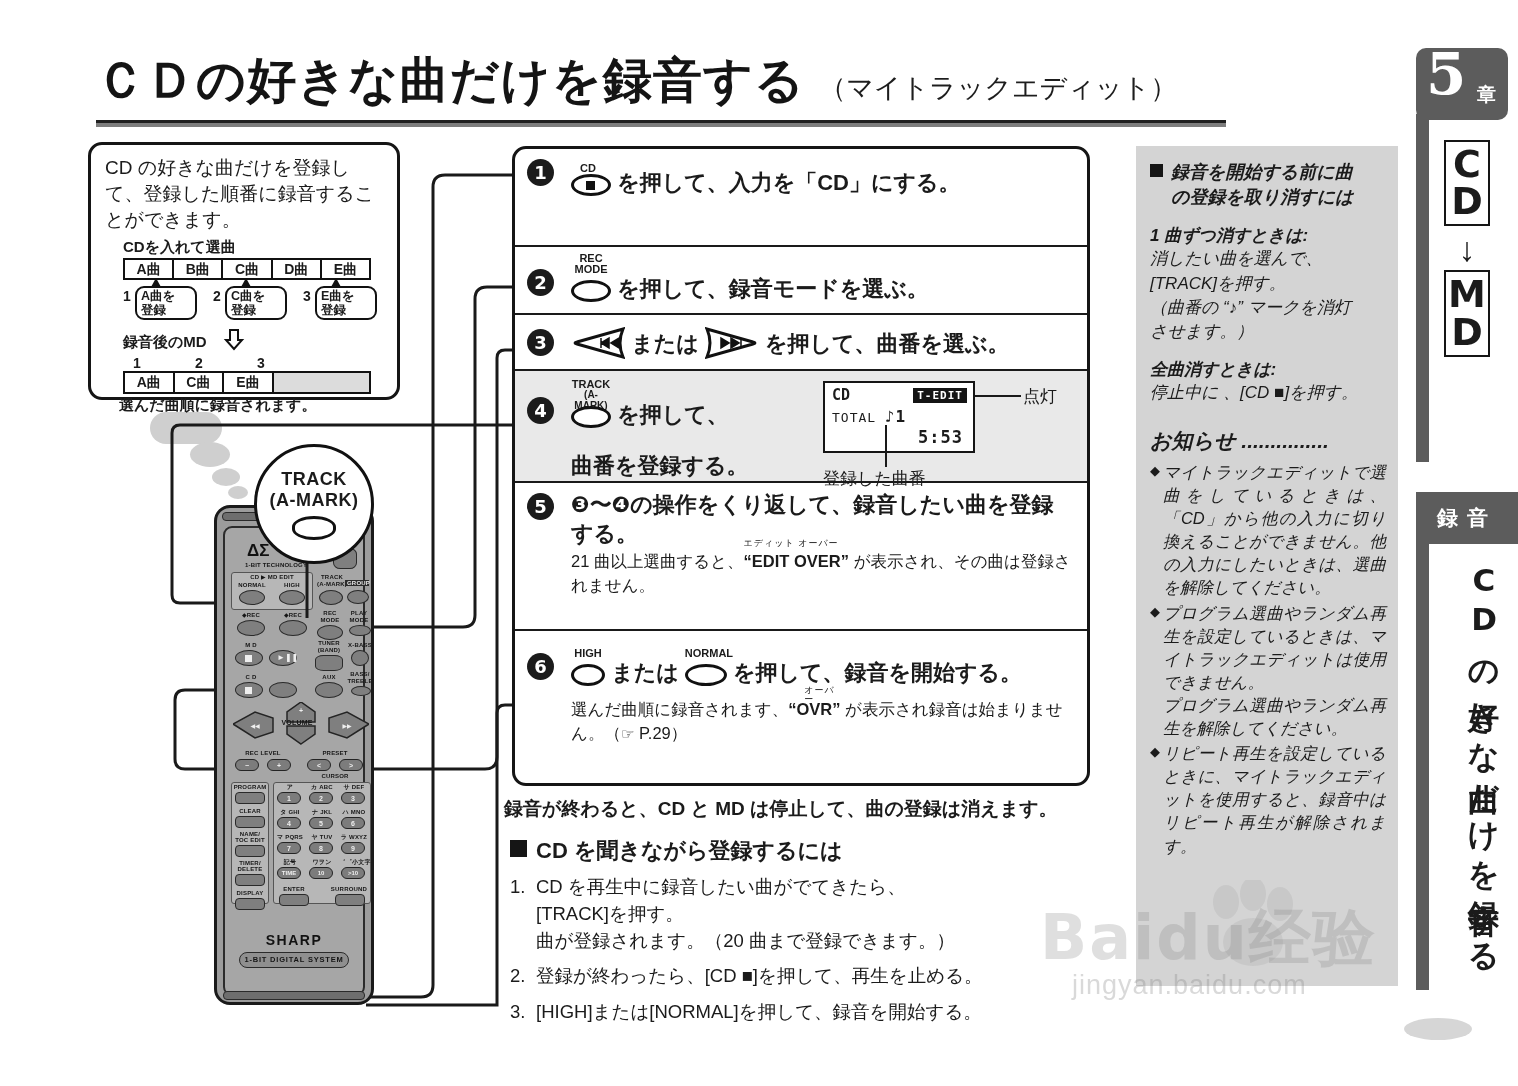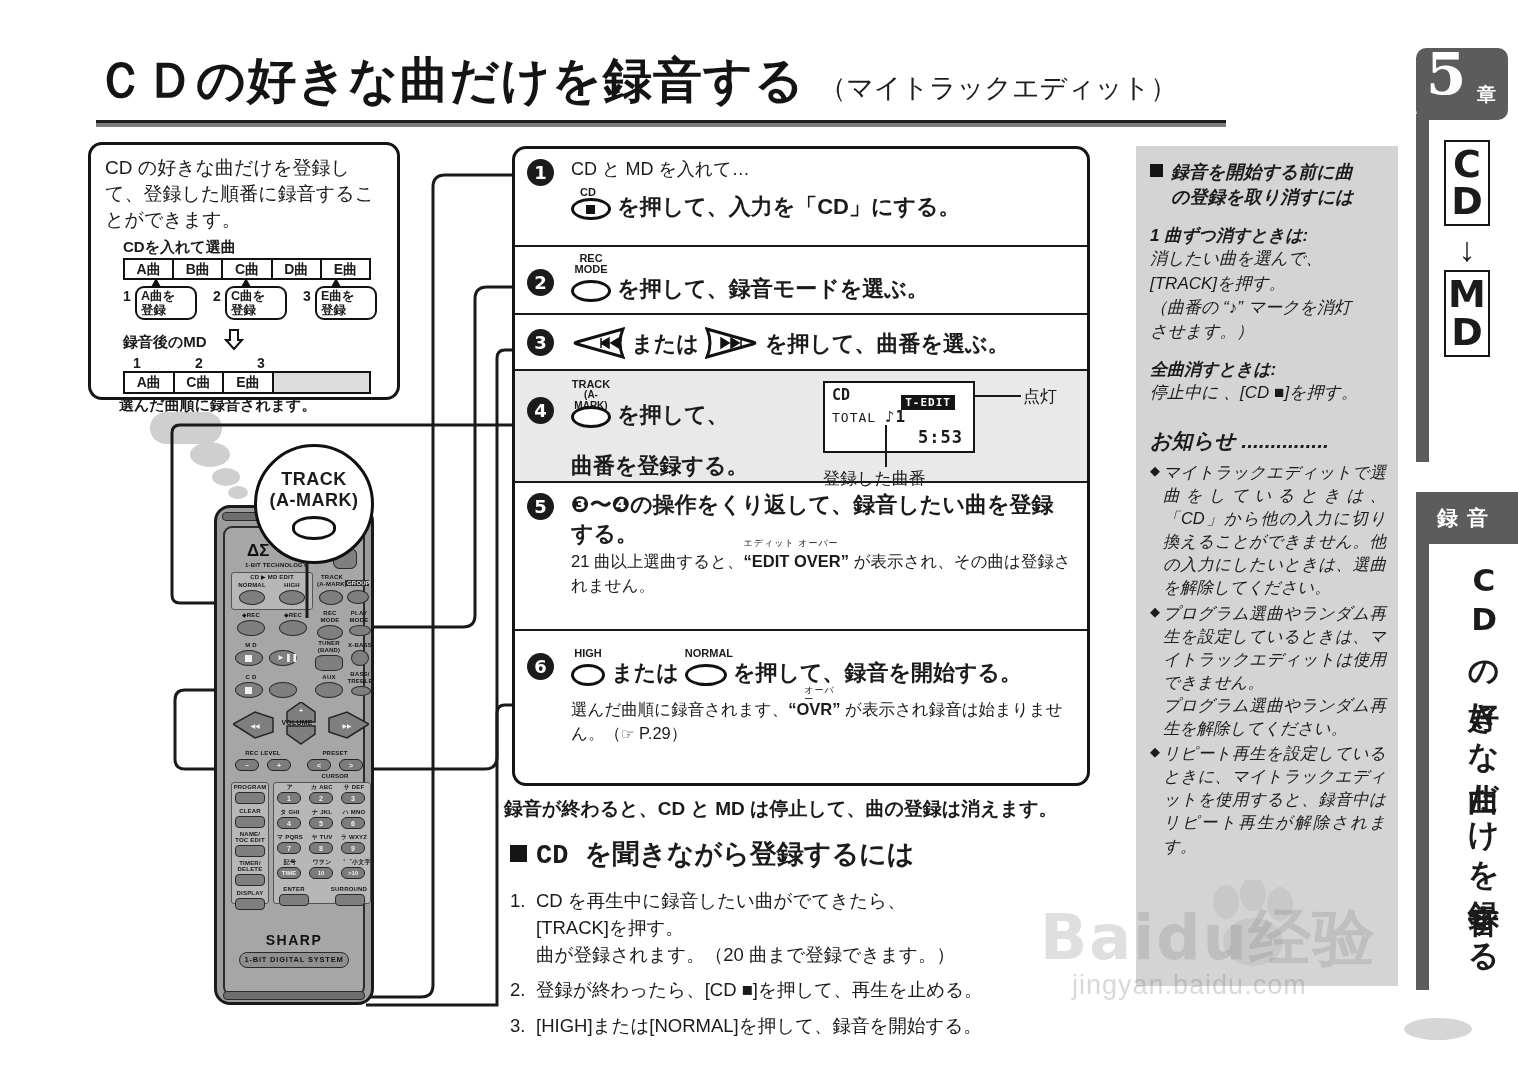--- a/index.html
+++ b/index.html
@@ -158,37 +158,37 @@
 
   .seek { display:inline-block; vertical-align:-8px; }
 
   
   #disp-wrap { position:absolute; right:14px; top:10px; width:250px; }
   #disp {
     width:152px; height:72px; border:2.5px solid #151515; background:#fff;
     position:relative; font-family:"DejaVu Sans Mono","Liberation Mono",monospace;
   }
   #disp .cdlab { position:absolute; left:7px; top:3px; font-size:15px; font-weight:bold; }
-  #disp .tedit { position:absolute; right:18px; top:5px; background:#141414; color:#fff;
-     font-size:11px; font-weight:bold; padding:1px 4px; letter-spacing:1px;margin-top:7px; }
+  #disp .tedit { position:absolute; right:6px; top:5px; background:#141414; color:#fff;
+     font-size:11px; font-weight:bold; padding:1px 4px; letter-spacing:1px; }
   #disp .total { position:absolute; left:7px; top:24px; font-size:13px; letter-spacing:1px; }
   #disp .trk { font-size:16px; font-weight:bold; }
   #disp .time { position:absolute; right:10px; bottom:4px; font-size:17px; font-weight:bold; letter-spacing:1px; }
   #lead-line { position:absolute; left:152px; top:14px; width:46px; height:2px; background:#1a1a1a; }
   #lead-label { position:absolute; left:200px; top:4px; font-size:17px; }
   #down-lead { position:absolute; left:62px; top:44px; width:2px; height:42px; background:#1a1a1a; }
   #down-label { position:absolute; left:0px; top:86px; font-size:17px; }
 
   
   #after-note { position:absolute; left:504px; top:796px; font-size:19px; font-weight:bold; }
 
   
   #lower { position:absolute; left:510px; top:836px; width:600px; }
-  #lower h3 { margin:0 0 16px 0; font-size:27px; font-weight:bold;
-     font-family:Liberation Mono, monospace; }
+  #lower h3 { margin:0 0 8px 0; font-size:22px; font-weight:bold;
+     font-family:Liberation Sans, sans-serif; }
   #lower h3 .sq { display:inline-block; width:17px;height:17px;background:#151515;
      margin-right:9px; vertical-align:1px; }
   .olist { margin:0; padding:0; list-style:none; }
   .olist li { display:flex; font-size:18.5px; line-height:1.45; margin-bottom:9px; }
   .olist li .n { width:26px; flex:none; }
 
   
   #right-col {
     position:absolute; left:1136px; top:146px; width:262px; height:840px;
     background:#d4d4d4; padding:14px 12px 0 14px;font-style:italic;
@@ -468,21 +468,20 @@
     <div id="bit-badge">1-BIT DIGITAL SYSTEM</div>
   </div>
   <div id="bottom-strip"></div>
 </div>
 
 <div id="steps-panel">
 
   <div class="step" style="height:98px;">
     <div class="stepnum">1</div>
     <div class="stepbody">
-      <div class="s-line">CD と MD を入れて…</div>
       <div class="s-big" style="margin-top:10px;">
         <span class="btn-cd">
           <span class="cap">CD</span>
           <span class="o"></span><span class="sq"></span>
         </span>
         <span>を押して、入力を「CD」にする。</span>
       </div>
     </div>
   </div>
 

